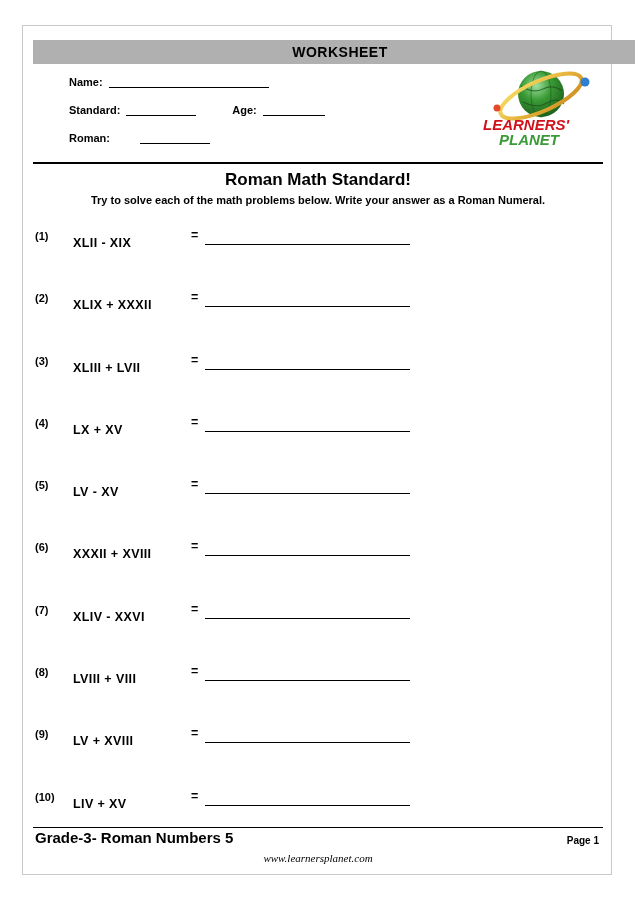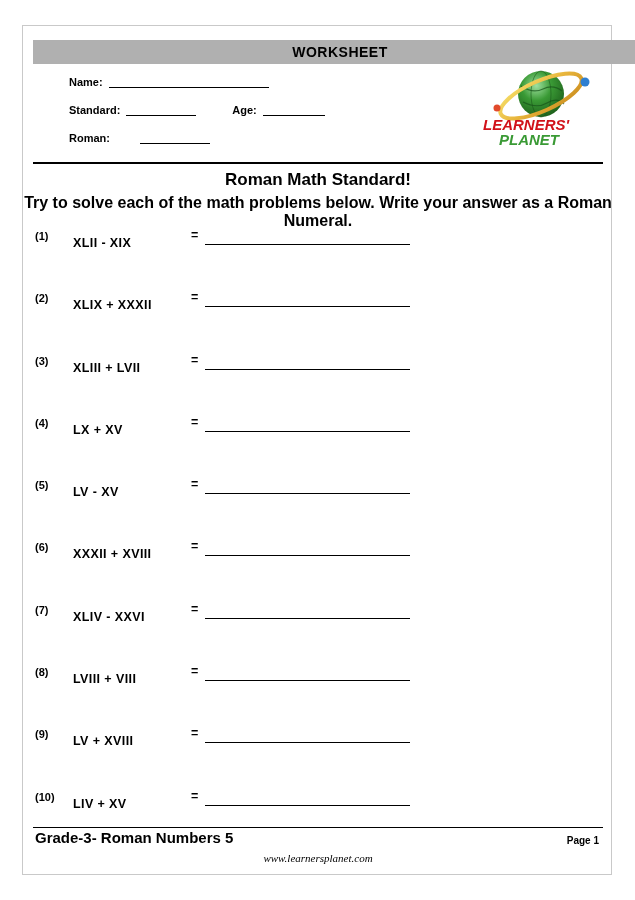--- a/index.html
+++ b/index.html
@@ -114,21 +114,21 @@
     text-align: center;
     font-size: 17px;
     font-weight: bold;
   }
   .doc-subtitle {
     position: absolute;
     left: 0;
     top: 168px;
     width: 590px;
     text-align: center;
-    font-size: 16px;
+    font-size: 11px;
     font-weight: bold;
   }
 
   
   .problems {
     position: absolute;
     left: 0;
     top: 196px;
     width: 590px;
   }

